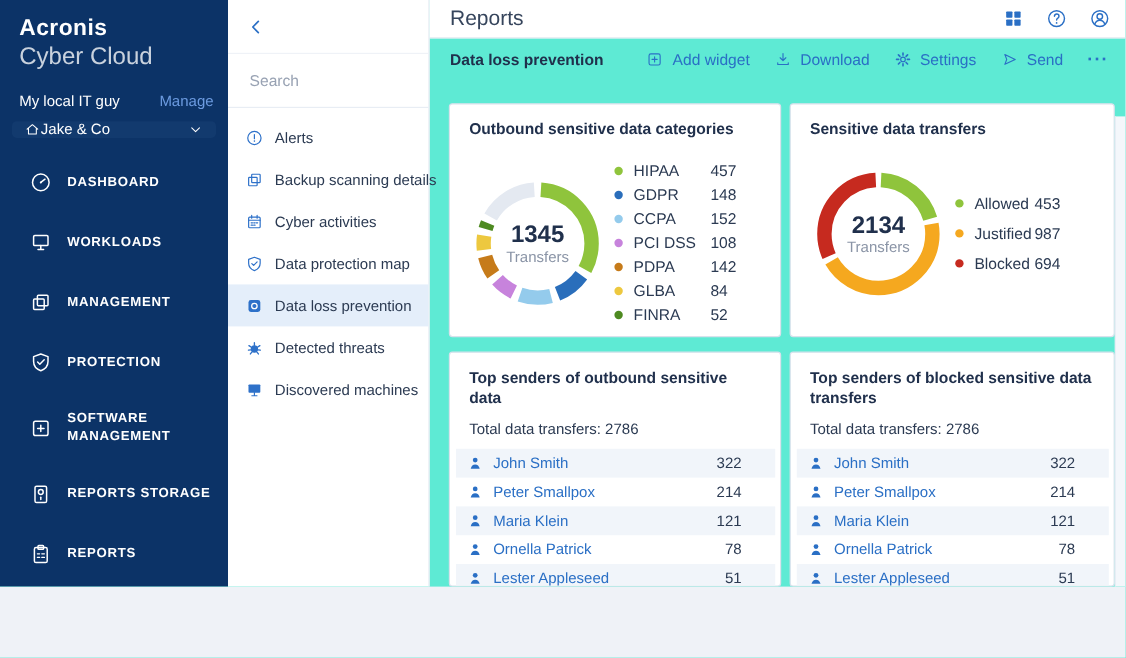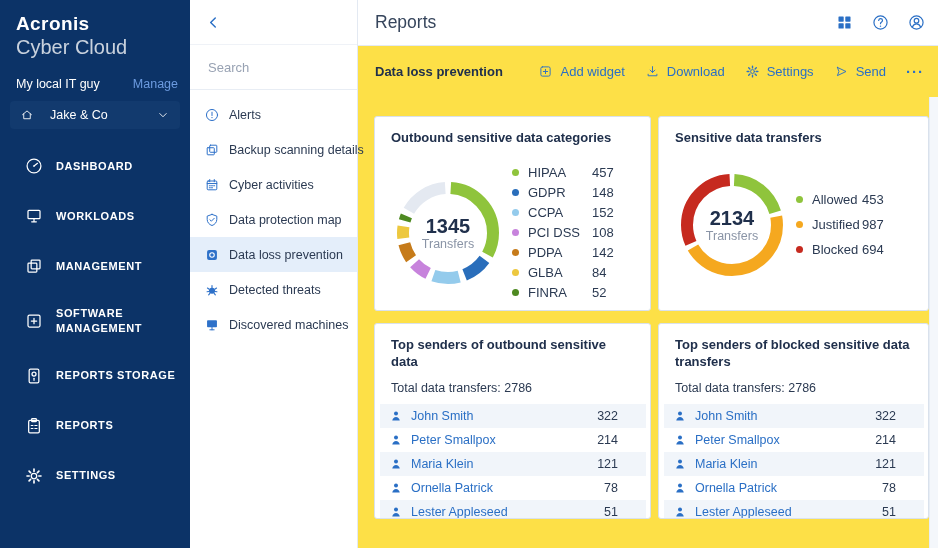--- a/index.html
+++ b/index.html
@@ -1,28 +1,28 @@
 <!DOCTYPE html>
 <html><head>
 <meta charset="utf-8">
 <style>
   html,body{margin:0;padding:0;background:#EFF2F7;font-family:"Liberation Sans",sans-serif;}
   *{box-sizing:border-box;}
-  .screen{width:938px;height:548px;display:flex;overflow:hidden;background:#fde047;position:relative;}
+  .screen{width:938px;height:489px;display:flex;overflow:hidden;background:#5eead4;position:relative;}
 
   svg.icon{fill:none;stroke:currentColor;stroke-width:1.5;stroke-linecap:round;stroke-linejoin:round;display:block;}
 
   
   .sidebar{width:190px;flex-shrink:0;background:#0C3367;color:#fff;display:flex;flex-direction:column;}
   .logo{padding:13px 16px 8px;}
   .brand1{font-size:19px;font-weight:700;letter-spacing:.4px;}
   .brand2{font-size:20px;font-weight:400;color:rgba(255,255,255,.78);margin-top:1px;}
   .tenant-row{display:flex;justify-content:space-between;align-items:center;padding:10px 12px 8px 16px;font-size:12.5px;}
   .manage{color:#6C9BE0;cursor:pointer;}
-  .org-select{margin:2px 10px 12px;background:#123A6E;border-radius:4px;height:28px;display:flex;align-items:center;gap:16px;padding:0 10px;font-size:12.5px;cursor:pointer;}
+  .org-select{margin:2px 10px 12px;background:#123A6E;border-radius:4px;height:28px;display:flex;align-items:center;gap:0;padding:0 10px;font-size:12.5px;cursor:pointer;}
   .org-select .grow{flex:1;}
   .org-select svg{width:14px;height:14px;}
   .nav-item{display:flex;align-items:center;gap:12px;padding:15px 8px 15px 24px;font-size:11px;font-weight:700;letter-spacing:.6px;cursor:pointer;line-height:1.35;}
   .nav-item svg{width:20px;height:20px;flex-shrink:0;}
 
   
   .subpanel{width:168px;flex-shrink:0;background:#fff;border-right:1px solid #E3E9F2;}
   .back-row{height:45px;display:flex;align-items:center;padding-left:15px;border-bottom:1px solid #EFF2F7;}
   .back-row svg{width:17px;height:17px;color:#2A6FC5;stroke-width:2;cursor:pointer;}
   .search-row{height:45px;border-bottom:1px solid #E8EDF4;display:flex;align-items:center;padding:0 16px;}
@@ -217,20 +217,26 @@
         <svg class="icon">
             <use href="#i-monitor"></use>
           </svg>
         <span>WORKLOADS</span>
       </div>
       <div class="nav-item">
         <svg class="icon">
             <use href="#i-squares"></use>
           </svg>
         <span>MANAGEMENT</span>
+      </div>
+      <div class="nav-item">
+        <svg class="icon">
+            <use href="#i-shield"></use>
+          </svg>
+        <span>PROTECTION</span>
       </div>
       <div class="nav-item">
         <svg class="icon">
             <use href="#i-boxplus"></use>
           </svg>
         <span>SOFTWARE MANAGEMENT</span>
       </div>
       <div class="nav-item">
         <svg class="icon">
             <use href="#i-disk"></use>

